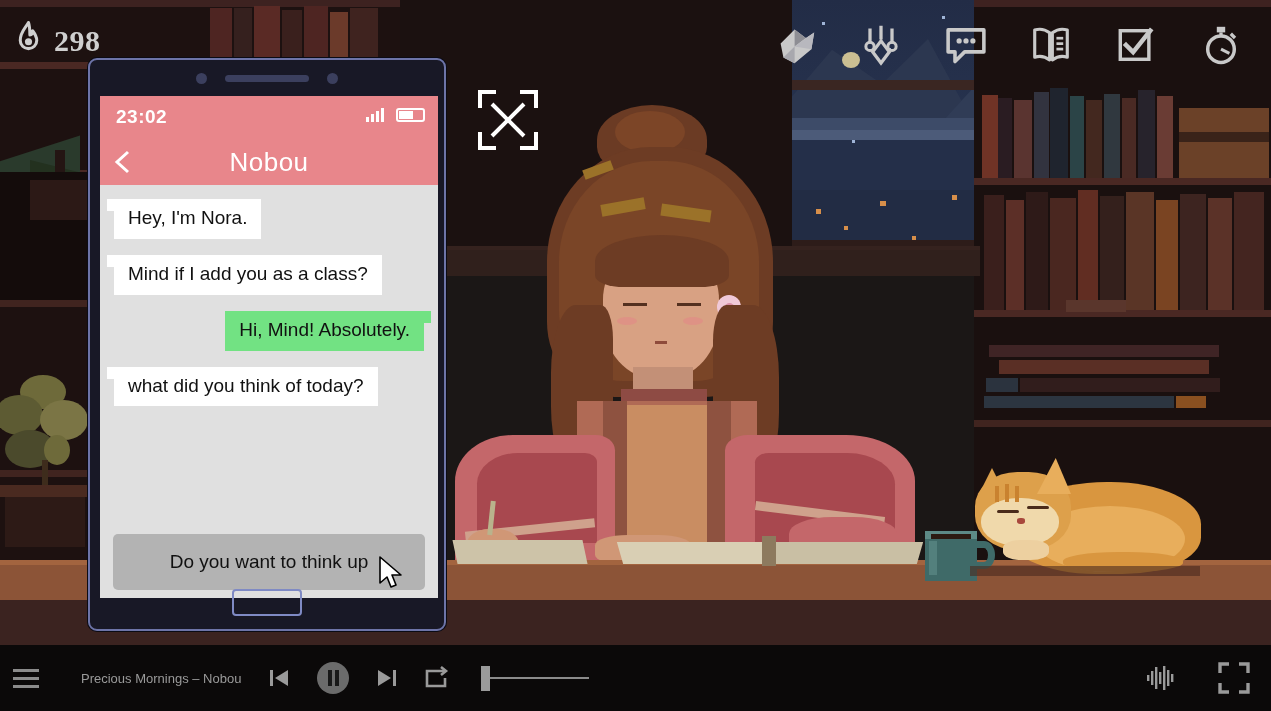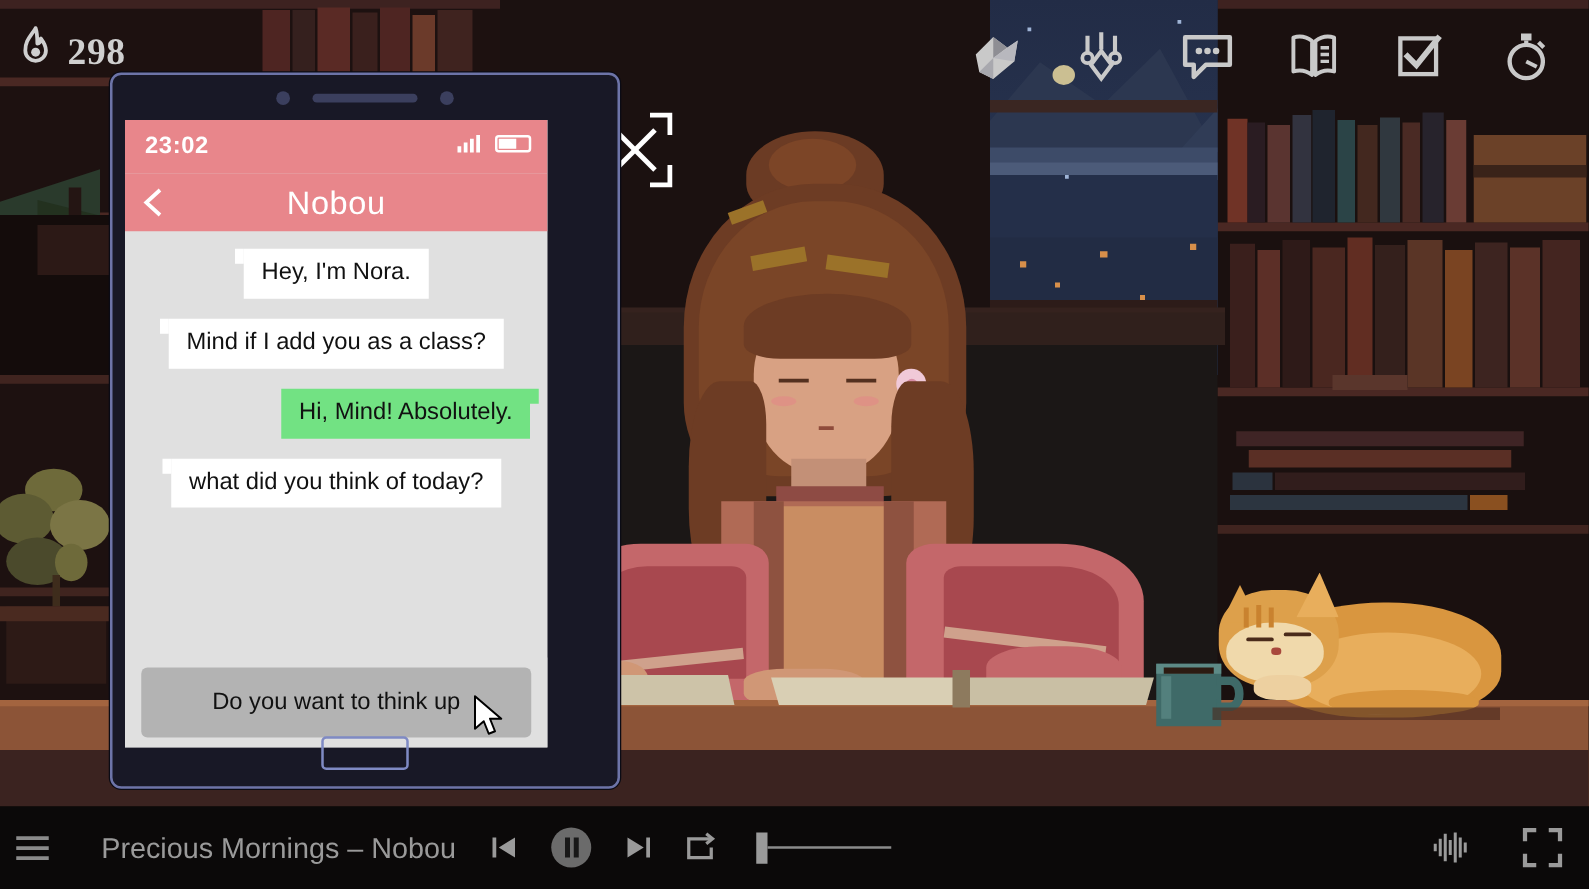--- a/index.html
+++ b/index.html
@@ -68,21 +68,21 @@
   .hud-icons { position:absolute; right:28px; top:22px; display:flex;
                align-items:center; gap:41px; }
   .hud-icon { width:44px; height:46px; display:flex; align-items:center;
               justify-content:center; cursor:pointer; }
 
   
   .close-target { position:absolute; left:478px; top:90px; width:60px; height:60px;
                   cursor:pointer; }
 
   
-  .phone { position:absolute; left:88px; top:58px; width:408px; height:573px;
+  .phone { position:absolute; left:88px; top:58px; width:358px; height:573px;
            background:#181826; border:2px solid #6d74a8; border-radius:9px;
            box-shadow:0 0 0 1px #0b0b14; }
   .phone-notch { position:absolute; left:0; top:0; width:100%; height:36px;
                  display:flex; align-items:center; justify-content:center; gap:18px; }
   .notch-dot { width:11px; height:11px; border-radius:50%; background:#3b3f5e; }
   .notch-bar { width:84px; height:7px; border-radius:4px; background:#3b3f5e; }
   .screen { position:absolute; left:10px; top:36px; width:338px; height:502px;
             background:#e0e0e0; overflow:hidden; }
   .statusbar { height:43px; background:#e8868b; position:relative; }
   .clock { position:absolute; left:16px; top:10px; color:#fff; font-size:19px;
@@ -96,21 +96,21 @@
   .bat::after { content:""; position:absolute; left:1px; top:1px; bottom:1px;
                 width:14px; background:#fff; }
   .navbar { height:46px; background:#e8868b; position:relative;
             display:flex; align-items:center; justify-content:center; }
   .back-chev { position:absolute; left:12px; top:50%; transform:translateY(-50%);
                width:22px; height:26px; cursor:pointer; }
   .contact-name { color:#fff; font-size:26px; font-weight:400; letter-spacing:0.5px; }
 
   .chatlog { position:relative; height:341px; padding:14px 14px 0 14px; }
   .row { display:flex; margin-bottom:16px; }
-  .row.in { justify-content:center; }
+  .row.in { justify-content:flex-start; }
   .row.out { justify-content:flex-end; }
   .bubble { position:relative; background:#fff; color:#111; font-size:19px;
             padding:8px 14px 10px 14px; max-width:292px; line-height:1.15;
             font-weight:400; }
   .bubble.in::before { content:""; position:absolute; left:-7px; top:0;
             width:7px; height:12px; background:#fff; }
   .bubble.out { background:#72e283; }
   .bubble.out::before { content:""; position:absolute; right:-7px; top:0;
             width:7px; height:12px; background:#72e283; }
 
@@ -130,21 +130,21 @@
 
   
   .musicbar { position:absolute; left:0; bottom:0; width:1271px; height:66px;
               background:#0b0909; display:flex; align-items:center; }
   .mb-left { display:flex; align-items:center; gap:0; }
   .mb-icon { display:flex; align-items:center; justify-content:center;
              cursor:pointer; }
   .hamburger { width:26px; height:19px; display:flex; flex-direction:column;
                justify-content:space-between; margin-left:13px; }
   .hamburger span { display:block; height:3px; background:#8b8b8b; }
-  .track { color:#9a9a9a; font-size:23px; margin-left:42px; white-space:nowrap; }
+  .track { color:#9a9a9a; font-size:13px; margin-left:42px; white-space:nowrap; }
   .controls { display:flex; align-items:center; gap:24px; margin-left:26px; }
   .vol { display:flex; align-items:center; margin-left:30px; }
   .vol-knob { width:9px; height:25px; background:#9a9a9a; }
   .vol-track { width:99px; height:2px; background:#8b8b8b; }
   .mb-right { position:absolute; right:20px; display:flex; align-items:center;
               gap:40px; }
 </style>
 </head>
 <body>
 

